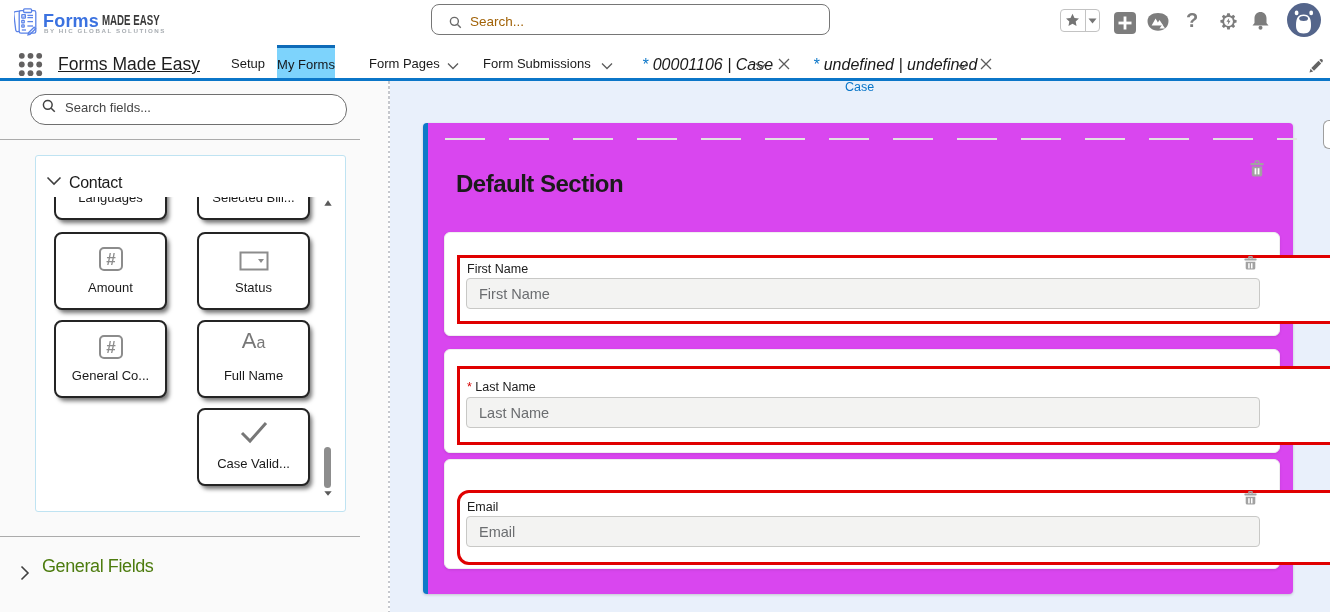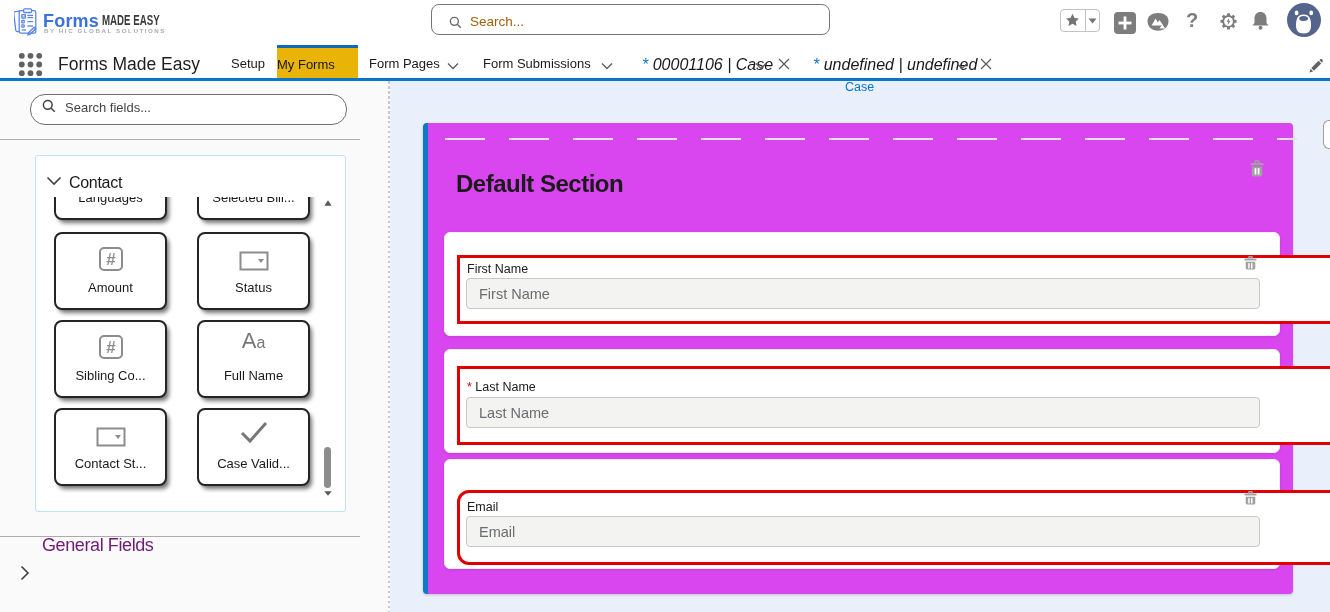--- a/index.html
+++ b/index.html
@@ -21,24 +21,24 @@
   #hsearch { left:431px; top:4px; width:399px; height:31px; border:1px solid #767676; border-radius:8px; background:#fff;}
   #hsearch-txt { left:470px; top:14px; font-size:13.5px; color:#a16207; }
   #favbtn { left:1060px; top:9px; width:40px; height:23px; border:1px solid #c3c3c3; border-radius:4px; background:#fff;}
   #favbtn .sep { position:absolute; left:24px; top:0; width:1px; height:21px; background:#c3c3c3; }
 
   #avatar { left:1287px; top:3px; width:34px; height:34px; }
 
   
   #nav { left:0; top:47px; width:1330px; height:31px; background:#fff; }
   #nav-underline { left:0; top:78px; width:1330px; height:4px; background:#0b76c8; }
-  #nav-title { left:58px; top:54px; font-size:17.5px; color:#1d1d1d; }
+  #nav-title { left:58px; top:54px; font-size:17.5px; color:#1d1d1d;text-decoration:underline; }
   .tab { top:47px; height:31px; font-size:13px; color:#1a1a1a; }
   #tab-setup { left:231px; top:56px; }
-  #tab-myforms { left:277px; top:45px; width:81px; height:33px; background:#eab308; border-top:3px solid #0e6bb8; text-align:left; }
+  #tab-myforms { left:277px; top:45px; width:58px; height:33px; background:#7dd3fc; border-top:3px solid #0e6bb8; text-align:center; }
   #tab-myforms span { position:relative; top:7px; font-size:13px; color:#16181b;}
   #tab-formpages { left:369px; top:56px; }
   #tab-fp-chev { left:447px; top:62px; }
   #tab-fs { left:483px; top:56px; }
   #tab-fs-chev { left:601px; top:62px; }
   .tabitalic { font-style:italic; font-size:16px; color:#1a1a1a; }
   .bluestar { color:#0b76c8; font-style:italic; }
 
   
   #lpanel { left:0; top:81px; width:388px; height:531px; background:#fafafa;}
@@ -46,21 +46,21 @@
   #fsearch-txt { left:65px; top:19px; font-size:13px; color:#454545; }
   #lp-div1 { left:0px; top:58px; width:360px; height:1px; background:#ababab; }
   #contact-card { left:35px; top:74px; width:311px; height:357px; background:#fff; border:1px solid #bfe3f2; border-radius:3px; }
   #contact-head { left:69px; top:93px; font-size:16px; letter-spacing:-0.3px; color:#1a1a1a; }
   #tile-clip { left:36px; top:116px; width:295px; height:314px; overflow:hidden; position:absolute;}
   .tile { position:absolute; width:113px; height:78px; background:#fff; border:2px solid #242424; border-radius:8px;
           box-shadow:3px 4px 4px -1px rgba(0,0,0,0.55); }
   .tlabel { position:absolute; width:100%; text-align:center; top:46px; font-size:13px; color:#1a1a1a; }
   .ticon { position:absolute; width:100%; text-align:center; top:12px; }
   #lp-div2 { left:0px; top:455px; width:360px; height:1px; background:#ababab; }
-  #gf-row { left:42px; top:454px; font-size:18px; letter-spacing:-0.4px; color:#701a75; }
+  #gf-row { left:42px; top:475px; font-size:18px; letter-spacing:-0.4px; color:#4d7c0f; }
   
   #sb-up { left:324px; top:119px; }
   #sb-thumb { left:324px; top:366px; width:7px; height:41px; border-radius:3.5px; background:#8d8d8d;}
   #sb-down { left:324px; top:410px; }
 
   
   #canvas { left:390px; top:81px; width:940px; height:531px; background:#e9f0fb; }
   #dashv { left:388px; top:81px; width:2px; height:531px;
      background-image:repeating-linear-gradient(to bottom,#c6c8cd 0 2.5px, transparent 2.5px 5px); }
   #here { left:455px; top:-1px; font-size:12.5px; color:#0b76c8; }
@@ -245,34 +245,27 @@
               <path d="M19 8 h6 l-3 4 z" fill="#8c8c8c" stroke="none"></path>
             </svg></div>
         <div class="tlabel">Status</div>
       </div>
 
       <div class="tile" style="left:18px; top:123px;">
         <div class="ticon"><svg width="26" height="26" viewBox="0 0 26 26" fill="none" stroke="#8c8c8c" stroke-width="2">
               <rect x="2" y="2" width="22" height="22" rx="4"></rect>
               <text x="13" y="19" text-anchor="middle" font-size="17" font-weight="700" fill="#8c8c8c" stroke="none" font-family="Liberation Sans">#</text>
             </svg></div>
-        <div class="tlabel">Sibling Co...</div>
+        <div class="tlabel">General Co...</div>
       </div>
       <div class="tile" style="left:161px; top:123px;">
         <div class="ticon" style="top:6px;"><span style="font-size:22px; color:#777;">A</span><span style="font-size:16px; color:#777;">a</span></div>
         <div class="tlabel">Full Name</div>
       </div>
 
-      <div class="tile" style="left:18px; top:211px;">
-        <div class="ticon" style="top:17px;"><svg width="30" height="20" viewBox="0 0 30 20" fill="none" stroke="#8c8c8c" stroke-width="2">
-              <rect x="1.5" y="1.5" width="27" height="17"></rect>
-              <path d="M19 8 h6 l-3 4 z" fill="#8c8c8c" stroke="none"></path>
-            </svg></div>
-        <div class="tlabel">Contact St...</div>
-      </div>
       <div class="tile" style="left:161px; top:211px;">
         <div class="ticon" style="top:10px;"><svg width="32" height="24" viewBox="0 0 32 24" fill="none" stroke="#777" stroke-width="3">
               <path d="M4 13 L12 21 L28 3"></path>
             </svg></div>
         <div class="tlabel">Case Valid...</div>
       </div>
     </div>
 
     <svg id="sb-up" class="abs" width="8" height="6" viewBox="0 0 8 6" fill="#5a5a5a">
         <path d="M4 0.3 L7.7 5.7 H0.3 Z"></path>

